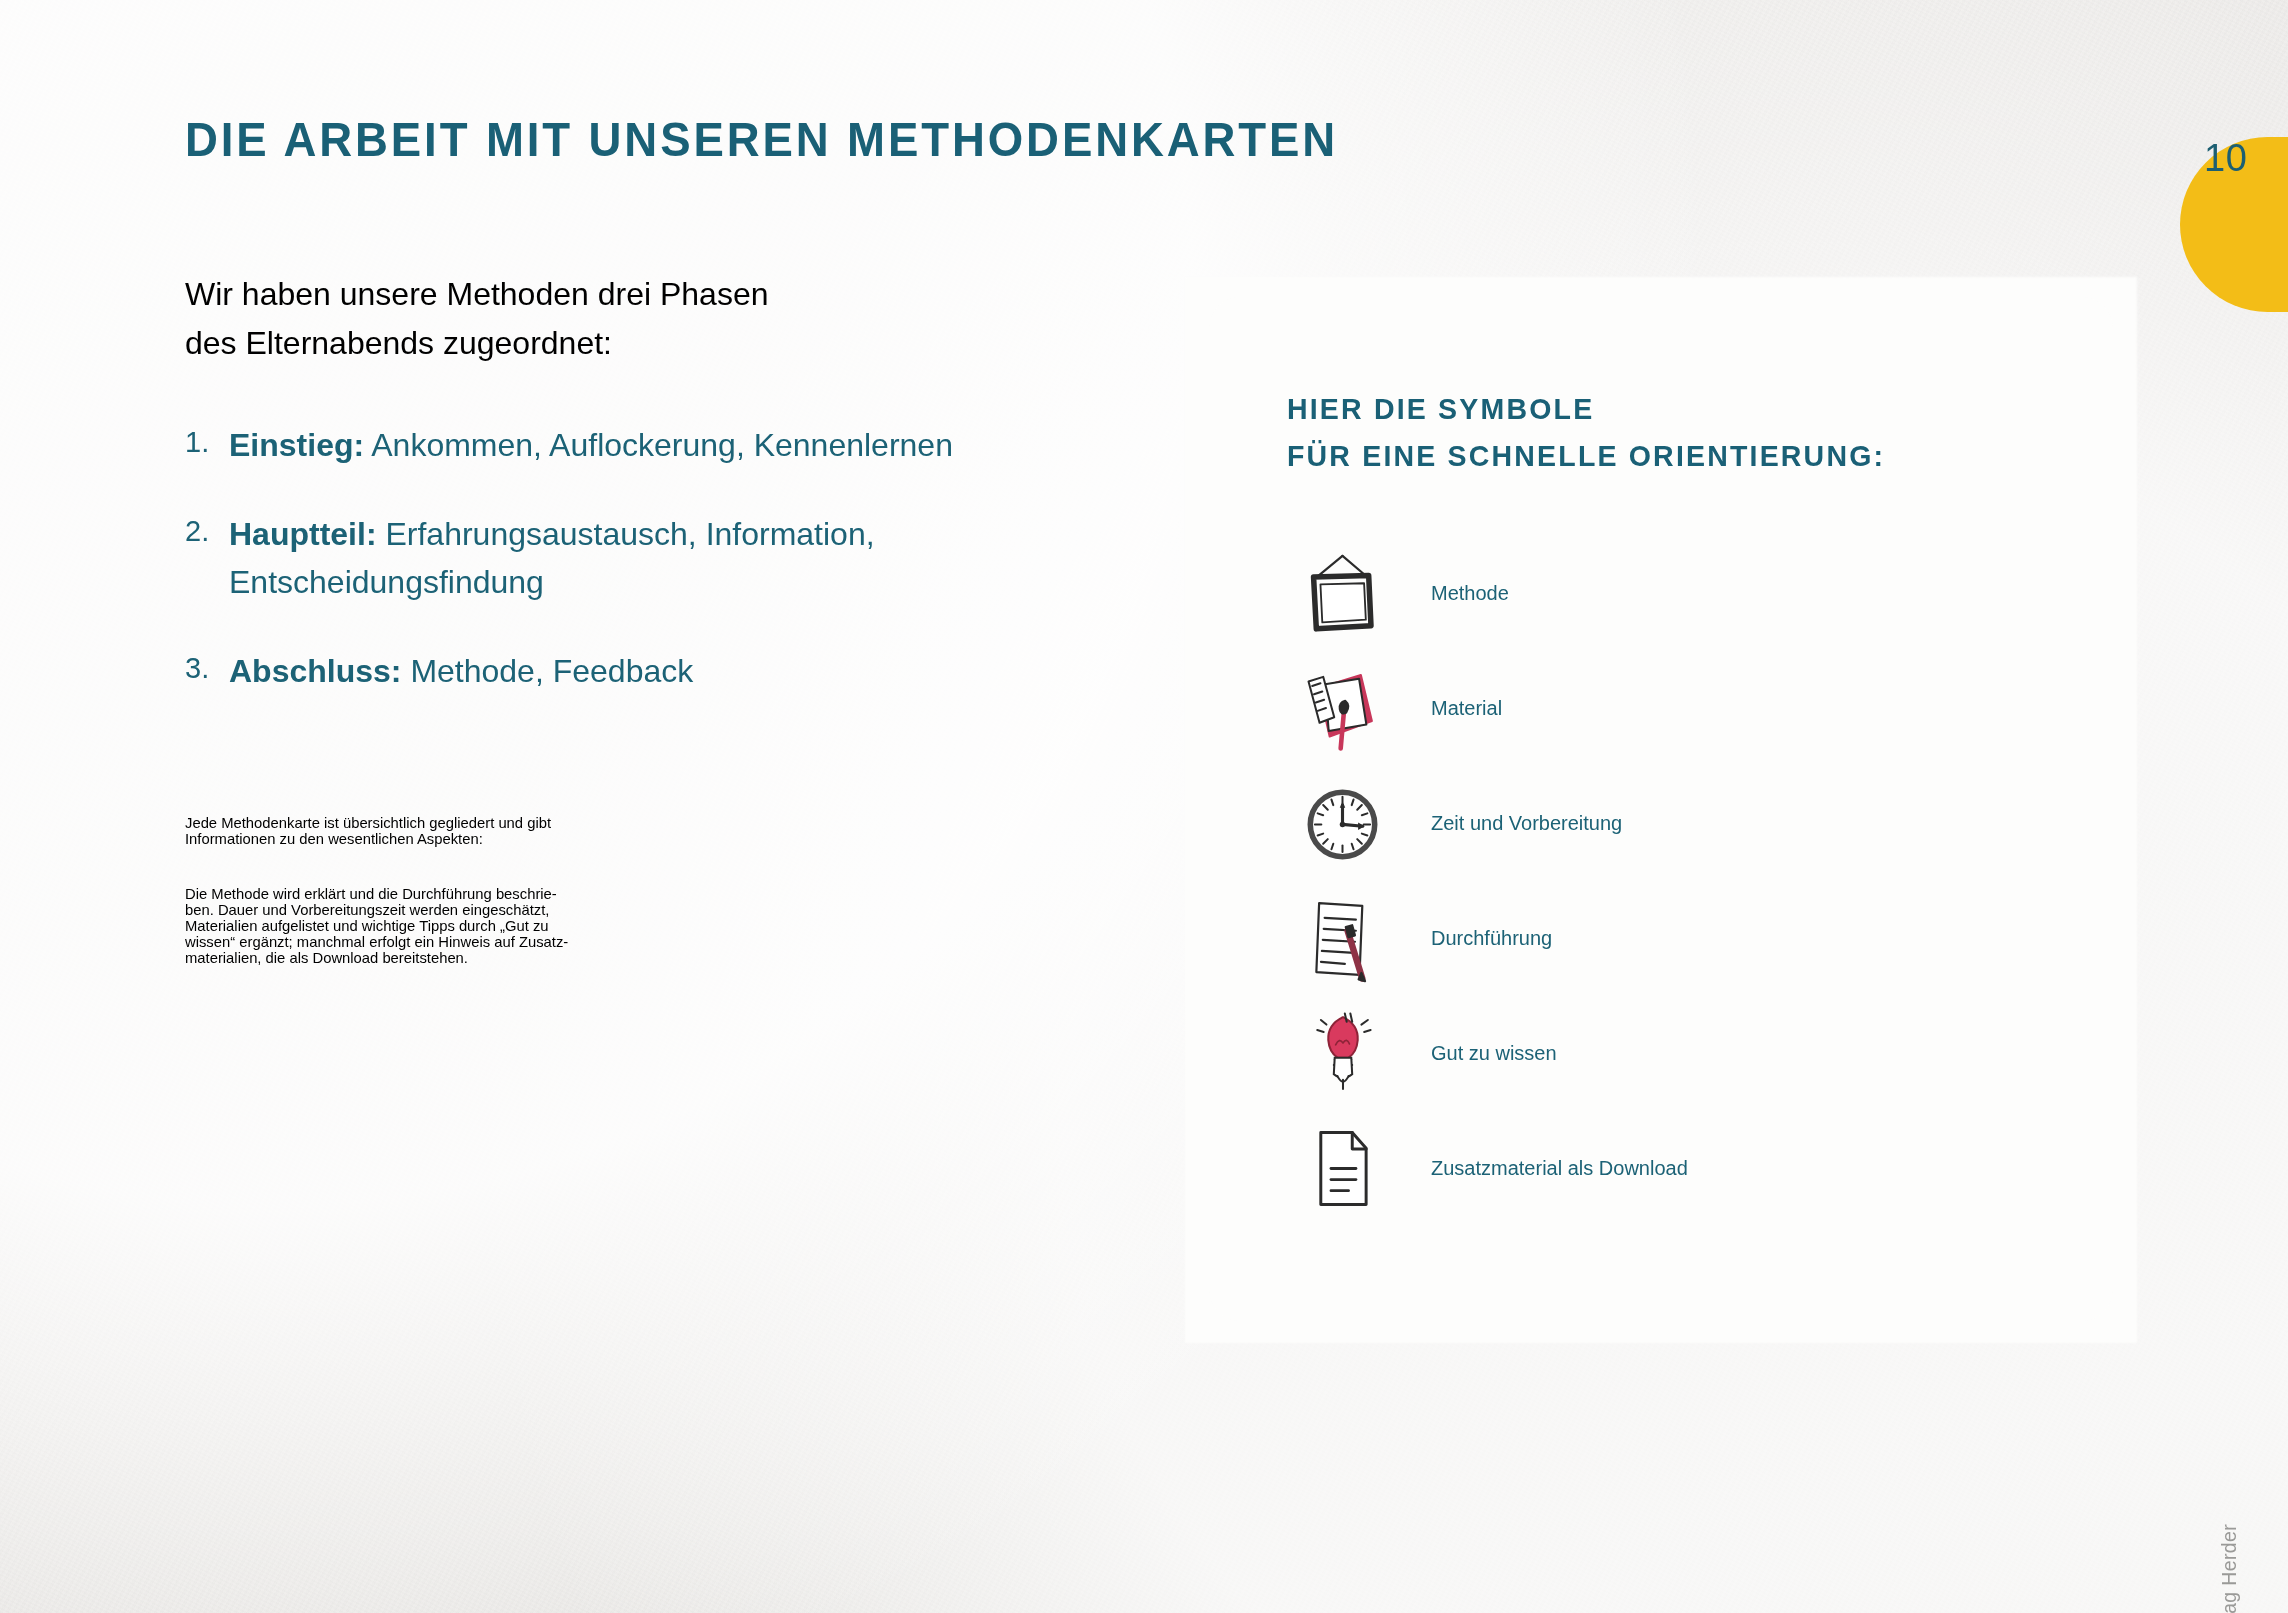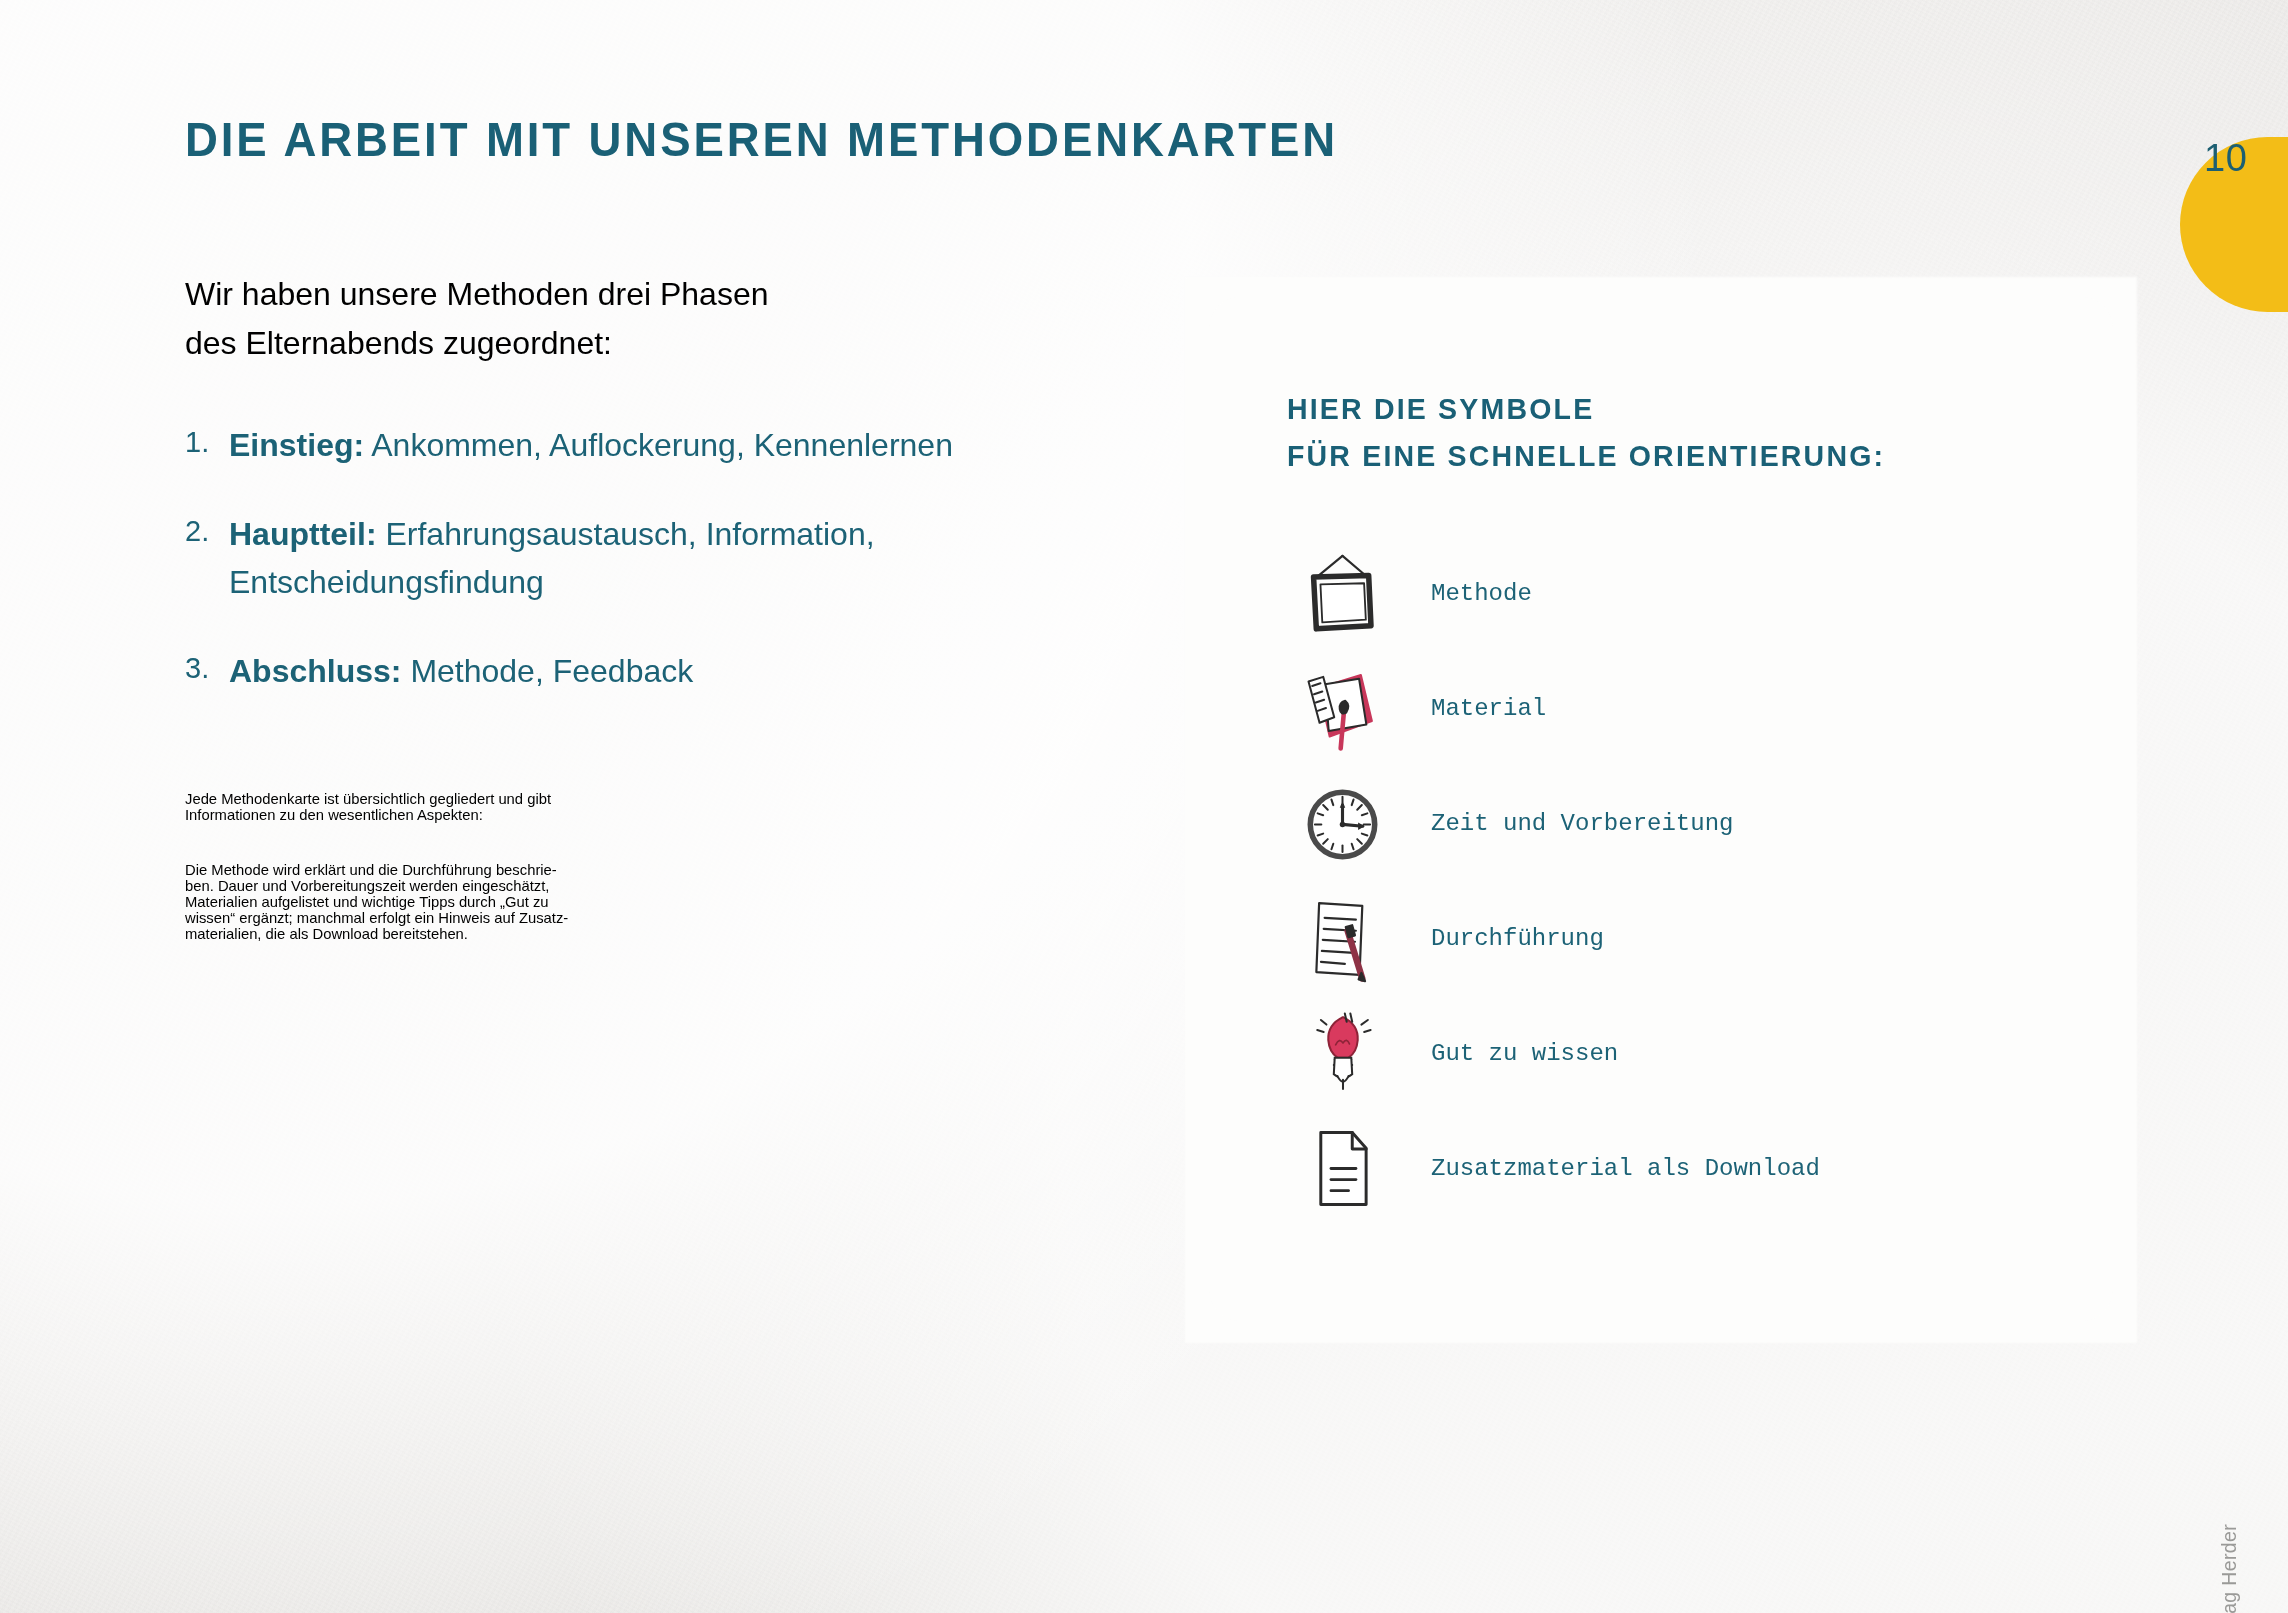--- a/index.html
+++ b/index.html
@@ -68,21 +68,21 @@
     line-height:1.5;
   }
   ol.phases li .idx{
     width:44px;flex:0 0 44px;
     font-size:29px;
     color:#1c6276;
   }
   ol.phases li .txt{flex:1;}
   ol.phases li .txt b{font-weight:bold;}
 
-  .para-block{margin-top:96px;}
+  .para-block{margin-top:120px;}
   .para{
     color:#1c6276;font-size:32px;line-height:1.52;
     margin:0 0 39px 0;
   }
   .para:last-child{margin-bottom:0;}
 
   
   .card{
     position:absolute;left:1209px;top:297px;
     width:904px;height:1024px;
@@ -123,23 +123,23 @@
   .legend{display:flex;flex-direction:column;gap:0;}
   .legend-row{
     display:flex;align-items:center;
     height:115px;
   }
   .legend-icon{
     width:111px;flex:0 0 111px;
     display:flex;align-items:center;justify-content:center;
   }
   .legend-label{
-    color:#1c6276;font-size:24px;
+    color:#1c6276;font-size:20px;
     margin-left:33px;
-    font-family:Liberation Mono, monospace;
+    font-family:Liberation Sans, sans-serif;
   }
 
   
   .credit{
     position:absolute;right:48px;bottom:89px;
     transform:rotate(-90deg);
     transform-origin:100% 100%;
     white-space:nowrap;
     color:#9a9a98;
     font-size:19.4px;

